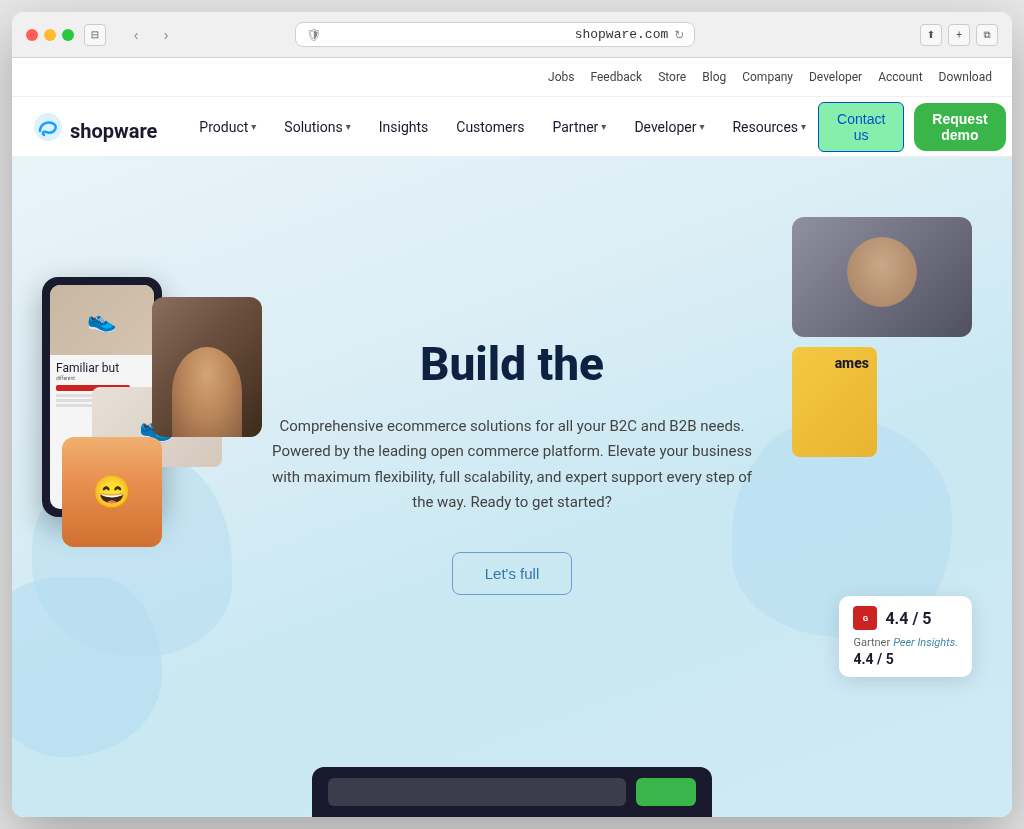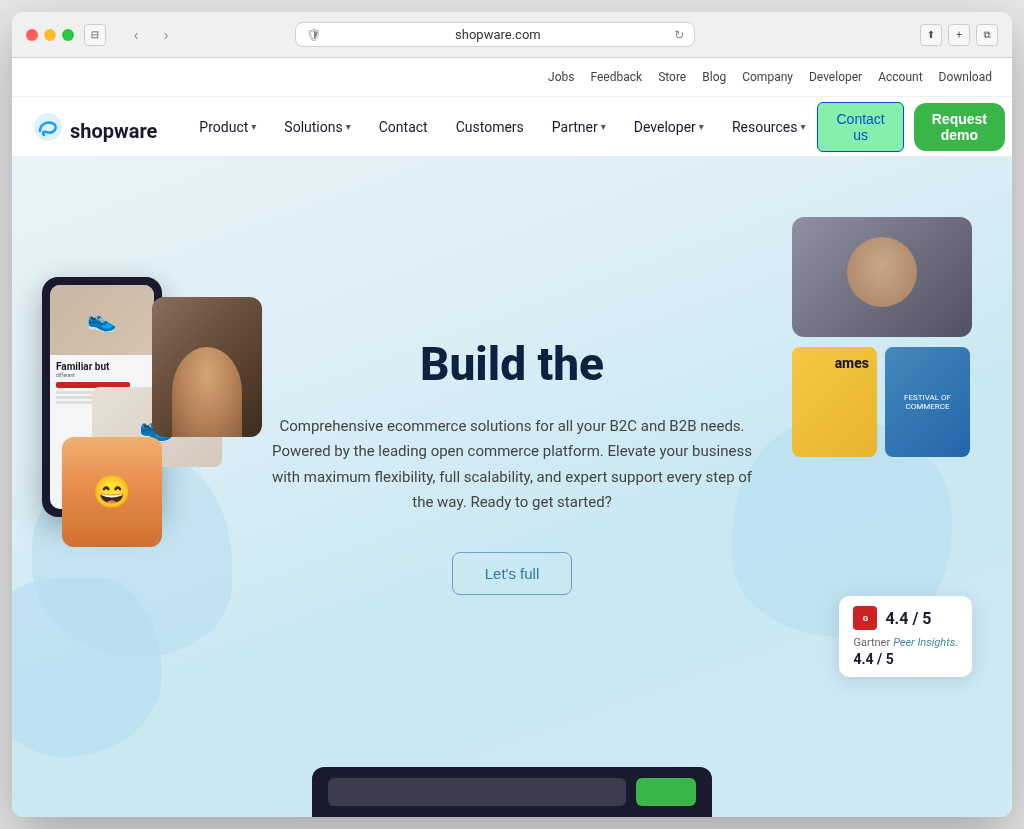--- a/index.html
+++ b/index.html
@@ -98,21 +98,22 @@
 
     .address-bar-icon {
       color: #888;
       font-size: 12px;
     }
 
     .address-bar-text {
       flex: 1;
       font-size: 13px;
       color: #333;
-      text-align: center;
+      text-align: right;
+      font-family: Liberation Mono, monospace;
     }
 
     .address-bar-refresh {
       color: #888;
       font-size: 12px;
       cursor: pointer;
     }
 
     .browser-actions {
       display: flex;
@@ -325,22 +326,22 @@
       justify-content: center;
       font-size: 24px;
     }
 
     .phone-text-area {
       padding: 6px;
       flex: 1;
     }
 
     .phone-label {
-      font-size: 10px;
-      font-weight: 700;
+      font-size: 12px;
+      font-weight: 400;
       color: #1a1a2e;
       margin-bottom: 0;
     }
 
     .phone-sublabel {
       font-size: 5px;
       color: #666;
       margin-bottom: 4px;
     }
 
@@ -649,21 +650,21 @@
       <nav class="nav-items">
         <div class="nav-item">
           <span>Product</span>
           <span class="nav-chevron">▾</span>
         </div>
         <div class="nav-item">
           <span>Solutions</span>
           <span class="nav-chevron">▾</span>
         </div>
         <div class="nav-item">
-          <span>Contact</span>
+          <span>Insights</span>
         </div>
         <div class="nav-item">
           <span>Customers</span>
         </div>
         <div class="nav-item">
           <span>Partner</span>
           <span class="nav-chevron">▾</span>
         </div>
         <div class="nav-item">
           <span>Developer</span>
@@ -723,23 +724,20 @@
       </div>
 
       <div class="right-panel">
 
         <div class="right-photo-man"></div>
 
         <div class="right-magazine">
           <div class="mag-yellow">
             <span class="mag-title">ames</span>
           </div>
-          <div class="mag-blue">
-            <span class="mag-blue-text">FESTIVAL OF COMMERCE</span>
-          </div>
         </div>
       </div>
 
       <div class="gartner-card">
         <div class="gartner-top">
           <div class="gartner-badge">G</div>
           <span class="gartner-rating">4.4 / 5</span>
         </div>
         <div style="display:flex;gap:3px;align-items:baseline">
           <span class="gartner-label">Gartner</span>

